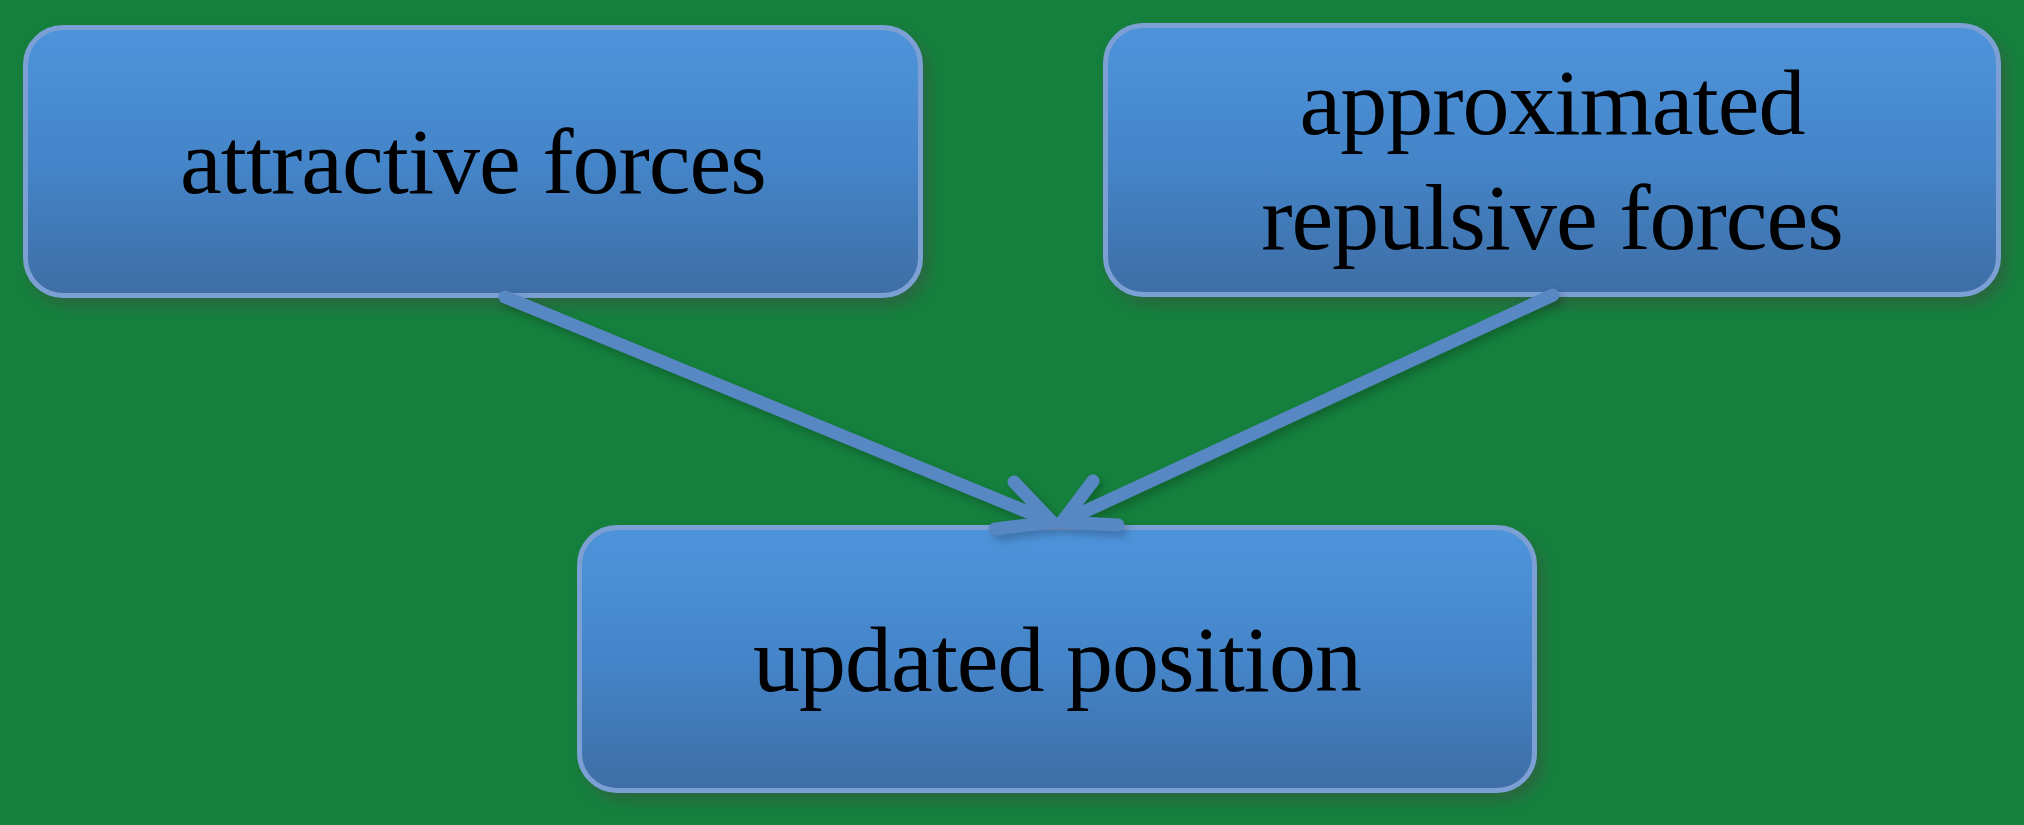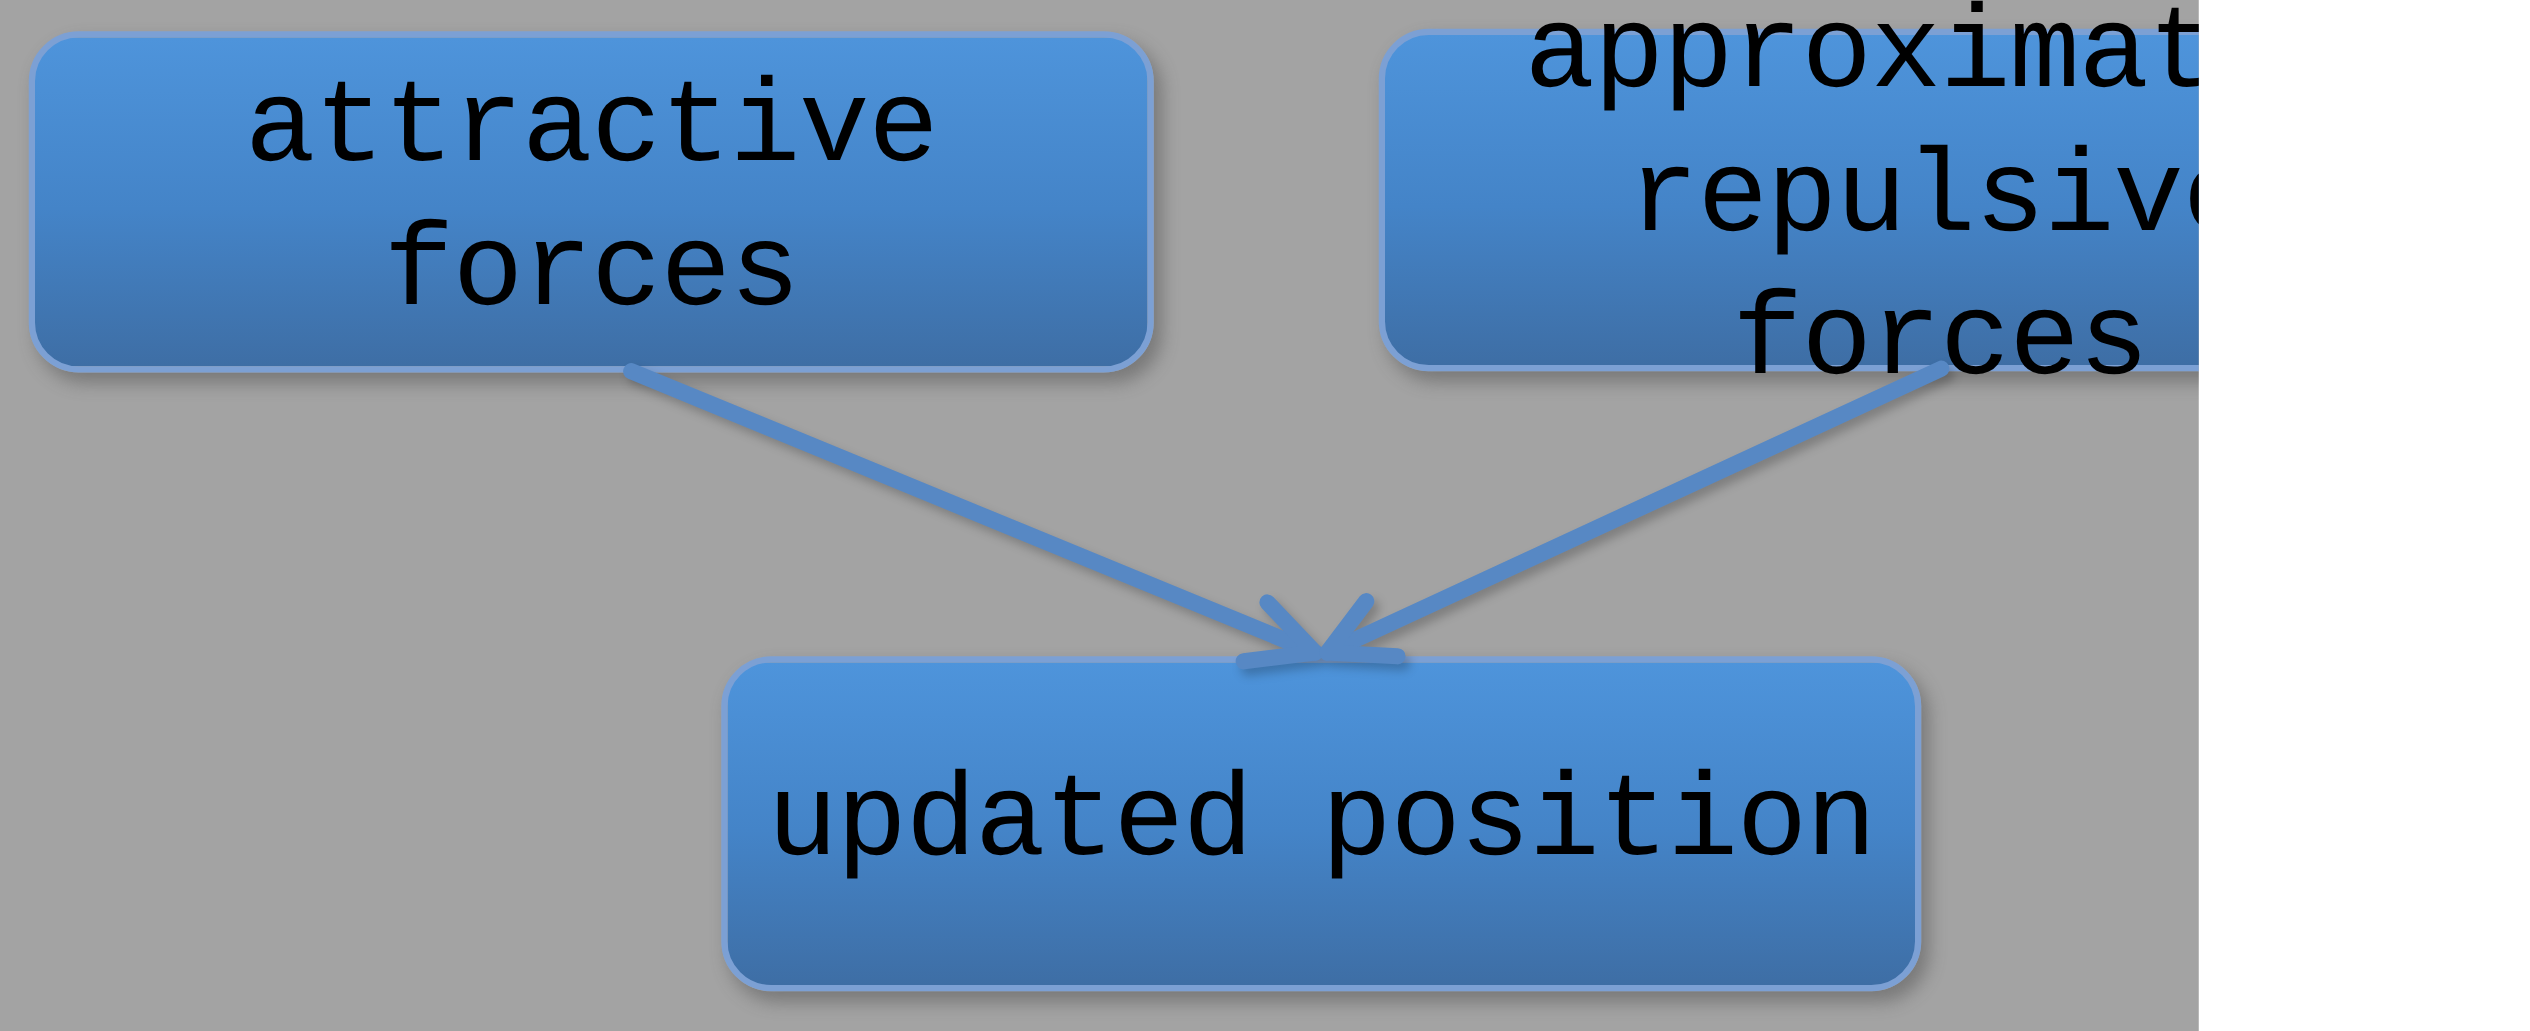--- a/index.html
+++ b/index.html
@@ -2,25 +2,25 @@
 <html><head>
 <meta charset="utf-8">
 <style>
   html, body {
     margin: 0;
     padding: 0;
     background: #ffffff;
   }
   .canvas {
     position: relative;
-    width: 1759px;
+    width: 2024px;
     height: 825px;
-    background: #a3a3a3;
+    background: #15803d;
     overflow: hidden;
-    font-family: Liberation Mono, monospace;
+    font-family: Liberation Serif, serif;
   }
   .node {
     position: absolute;
     box-sizing: border-box;
     border: 5px solid #7CA0D4;
     border-radius: 40px;
     background: linear-gradient(180deg, #4E94DB 0%, #4484C8 52%, #3E6EA5 100%);
     box-shadow: 6px 8px 14px rgba(70, 70, 70, 0.45);
     display: flex;
     align-items: center;

